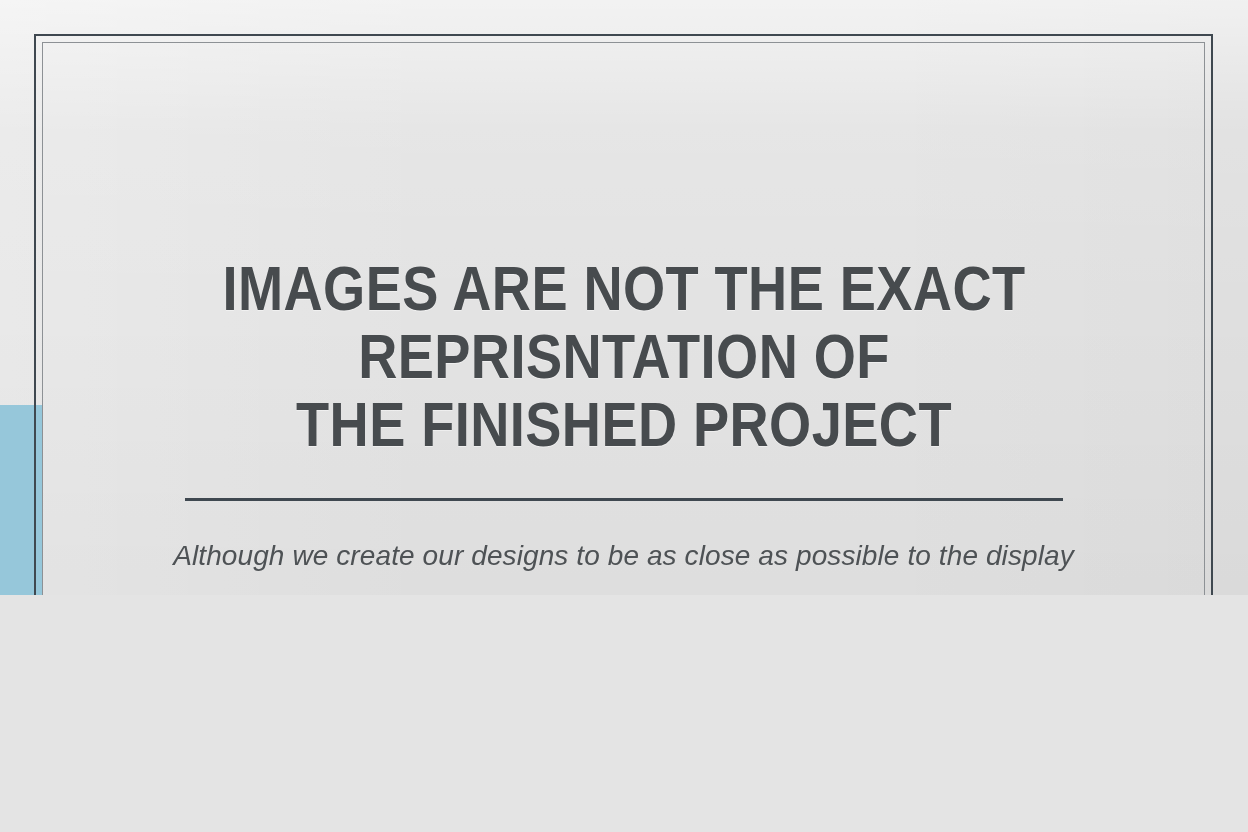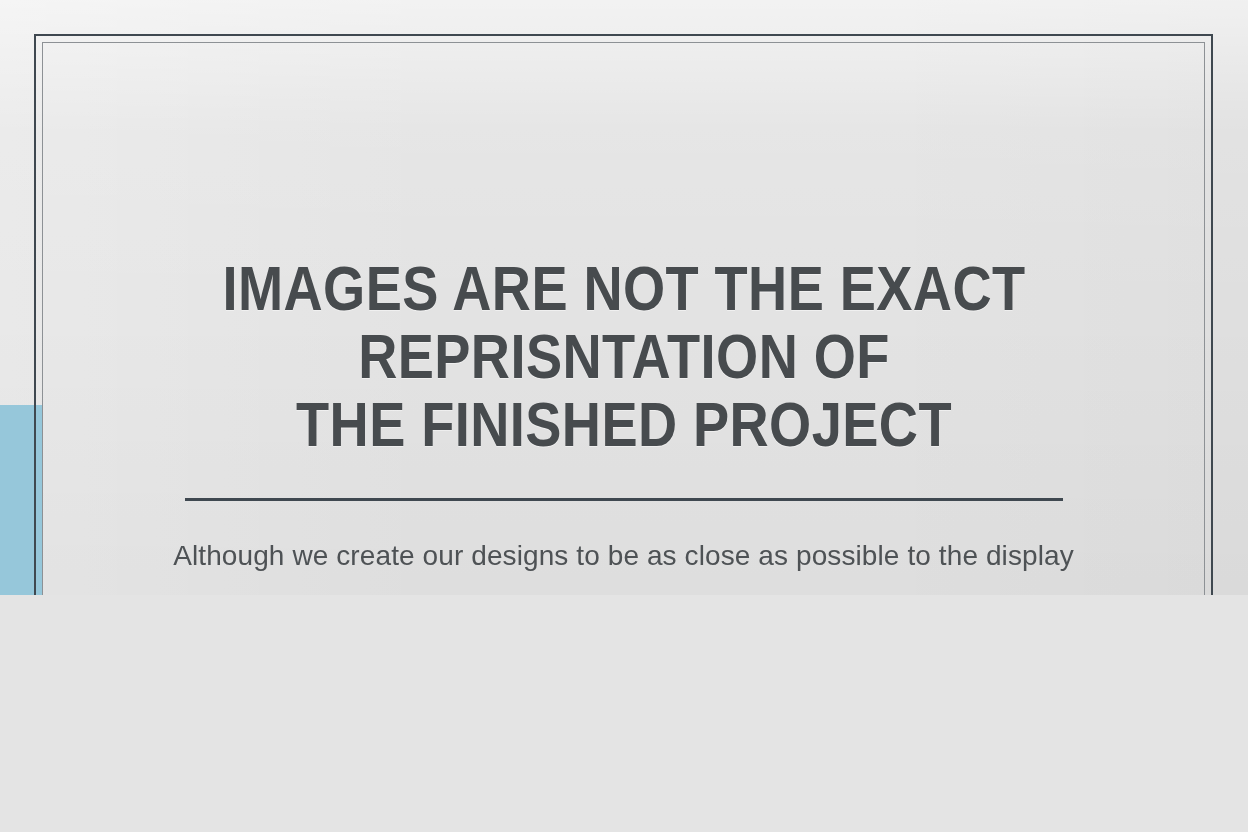--- a/index.html
+++ b/index.html
@@ -103,21 +103,21 @@
     margin-top: 36px;
     width: 960px;
     text-align: center;
     font-family: "Liberation Sans", sans-serif;
     font-weight: 400;
     font-size: 28px;
     line-height: 37px;
     color: #4e5255;
     letter-spacing: 0.1px;
   }
-  .body-copy .bc-line { display: block; }
+  .body-copy .bc-line { display: block; font-style: italic; }
 </style>
 </head>
 <body>
 
 <div id="slide">
 
   <div class="accent-block"></div>
 
   <div class="frame-outer"></div>
 

